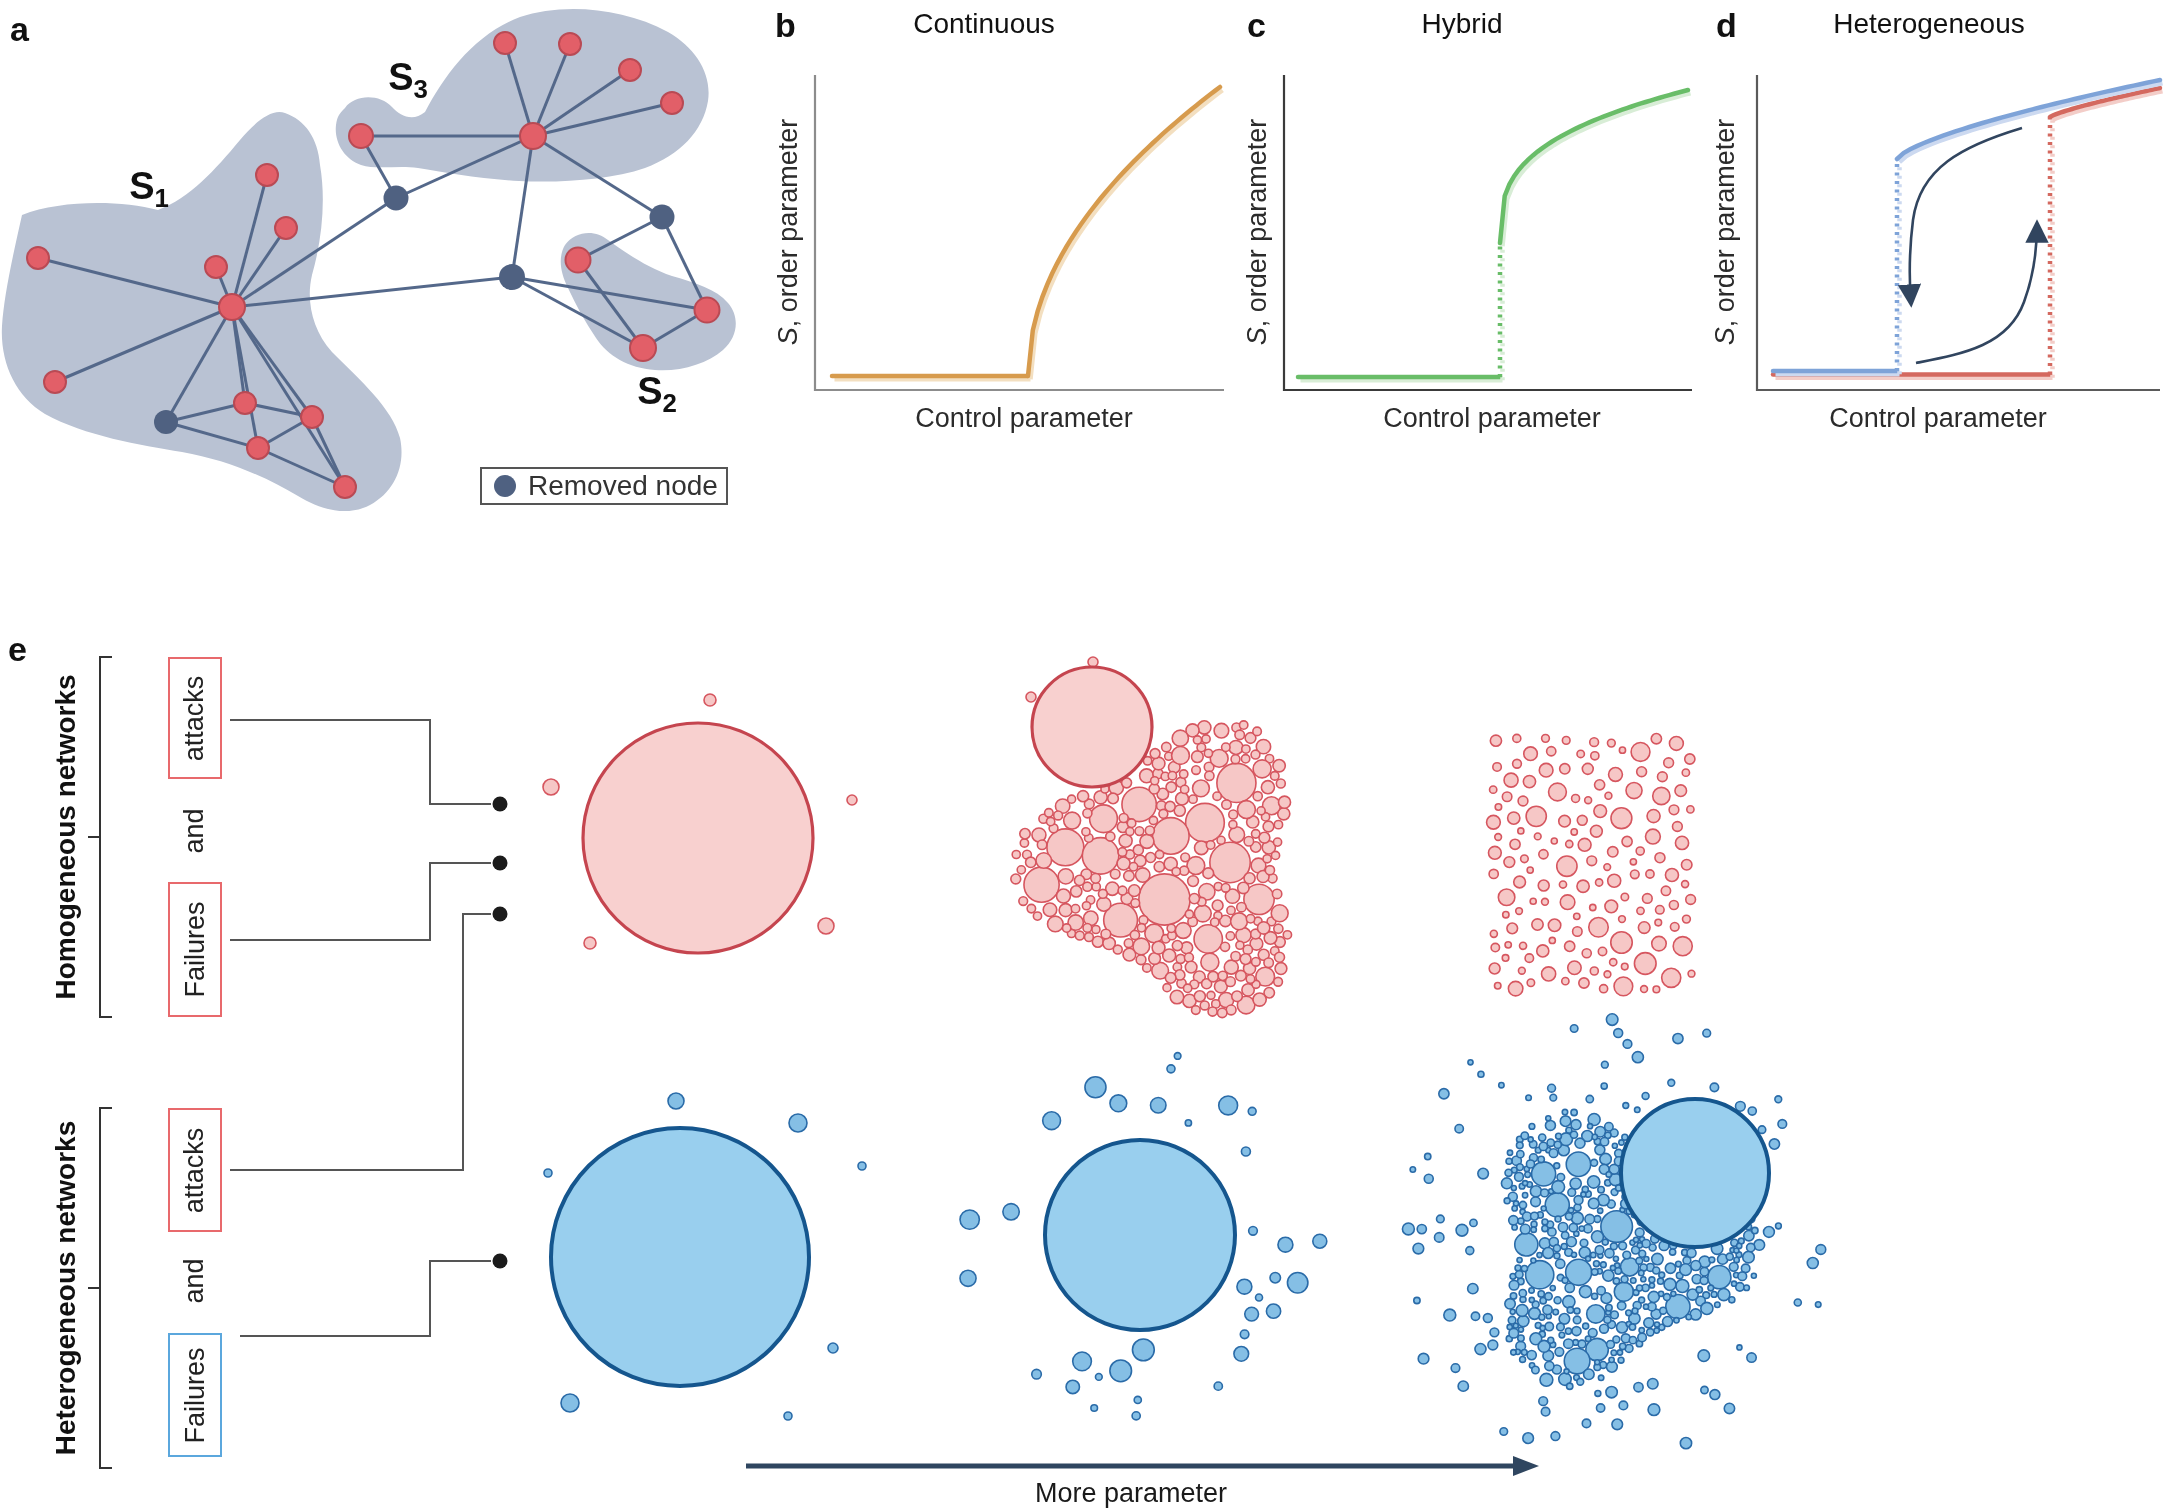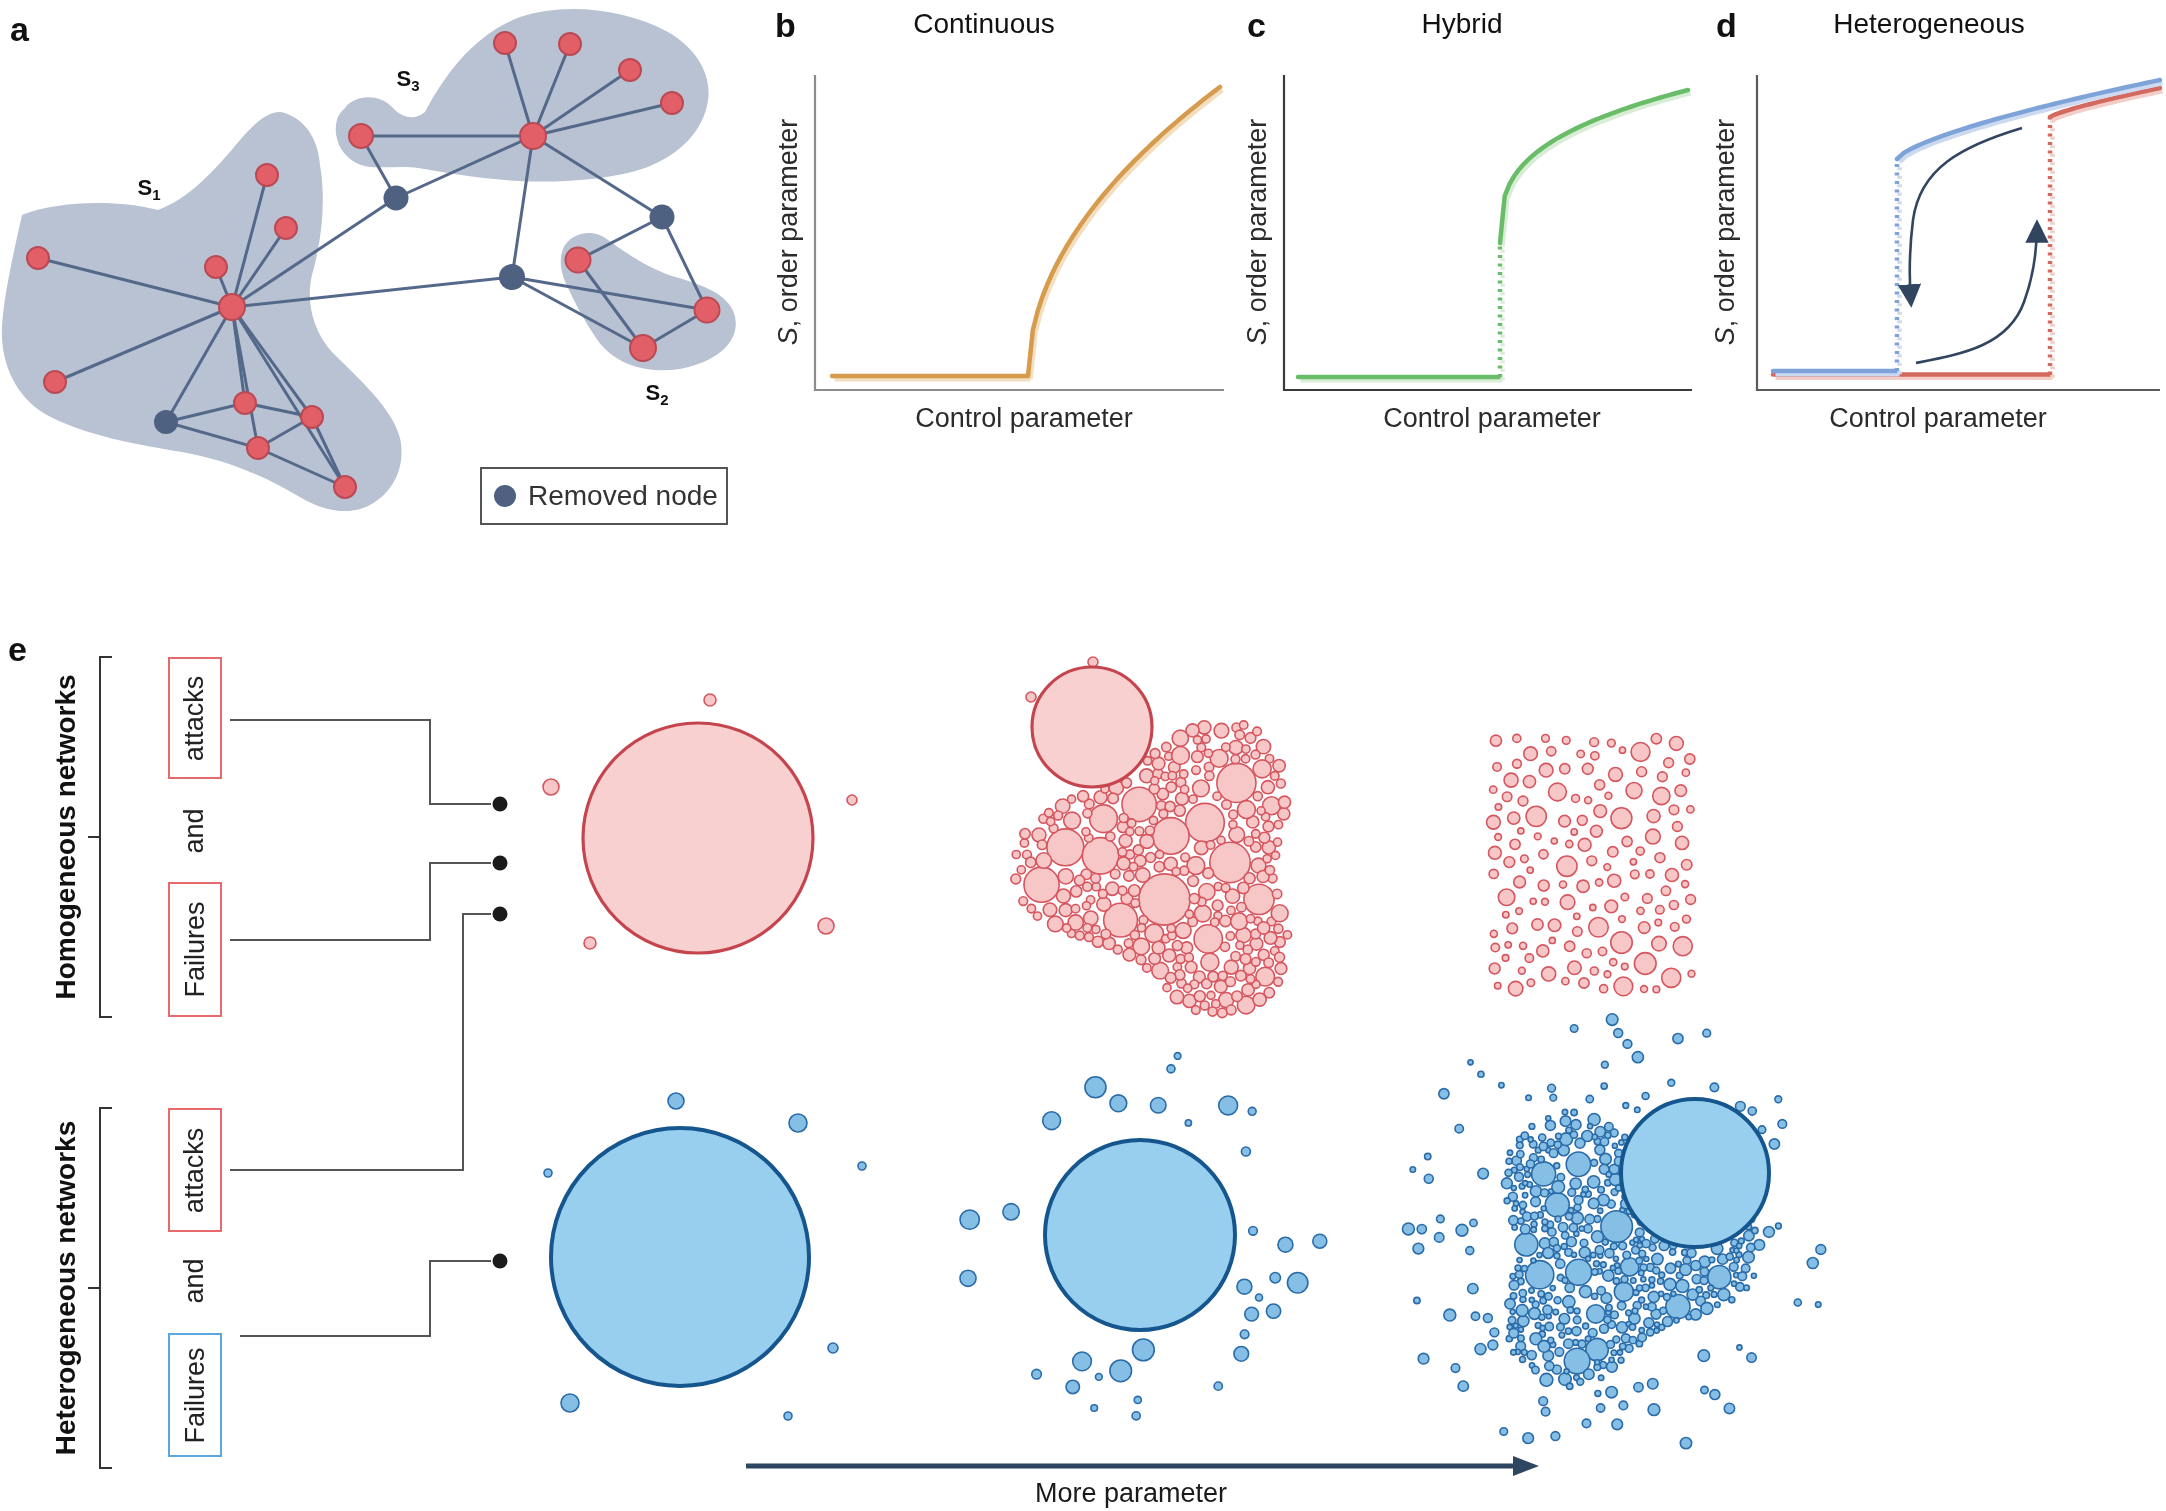--- a/index.html
+++ b/index.html
@@ -5,21 +5,21 @@
   html,body{margin:0;padding:0;background:#ffffff;}
   #figure{position:relative;width:2166px;height:1511px;background:#ffffff;
           font-family:"Liberation Sans", sans-serif;color:#1a1a1a;overflow:hidden;}
   #gfx{position:absolute;left:0;top:0;}
   .abs{position:absolute;}
   .panel-letter{font-size:34px;font-weight:bold;color:#111;}
   .panel-title{font-size:28px;font-weight:normal;color:#111;transform:translateX(-50%);white-space:nowrap;}
   .xlabel{font-size:27px;color:#2b2b2b;transform:translateX(-50%);white-space:nowrap;}
   .ylabel{font-size:27px;color:#2b2b2b;transform:translate(-50%,-50%) rotate(-90deg);white-space:nowrap;}
   .ylabel .it{font-style:italic;}
-  .s-label{font-size:22px;font-weight:bold;color:#111;transform:translate(-50%,-50%);white-space:nowrap;}
+  .s-label{font-size:38px;font-weight:bold;color:#111;transform:translate(-50%,-50%);white-space:nowrap;}
   .s-label sub{font-size:0.68em;}
   .legend{display:flex;align-items:center;gap:12px;border:2px solid #555;background:#fff;
           box-sizing:border-box;padding-left:12px;}
   .legend-dot{width:22px;height:22px;border-radius:50%;flex:0 0 auto;}
   .legend-label{font-size:28px;color:#333;white-space:nowrap;}
   .group-title{font-size:28px;font-weight:bold;color:#111;
                transform:translate(-50%,-50%) rotate(-90deg);white-space:nowrap;}
   .ef-box{box-sizing:border-box;border:2.5px solid #e8696c;background:#fff;
           display:flex;align-items:center;justify-content:center;}
   .ef-box span{font-size:27px;color:#222;transform:rotate(-90deg);white-space:nowrap;}
@@ -1224,21 +1224,21 @@
   <div class="abs ylabel" style="left:1257px;top:232px"><span class="it">S</span><span>, order parameter</span></div>
   <div class="abs ylabel" style="left:1725px;top:232px"><span class="it">S</span><span>, order parameter</span></div>
   <div class="abs xlabel" style="left:1024px;top:403px">Control parameter</div>
   <div class="abs xlabel" style="left:1492px;top:403px">Control parameter</div>
   <div class="abs xlabel" style="left:1938px;top:403px">Control parameter</div>
 
   <div class="abs s-label" style="left:149px;top:189px"><span>S</span><sub>1</sub></div>
   <div class="abs s-label" style="left:657px;top:394px"><span>S</span><sub>2</sub></div>
   <div class="abs s-label" style="left:408px;top:80px"><span>S</span><sub>3</sub></div>
 
-  <div class="abs legend" style="left:480px;top:467px;width:248px;height:58px">
+  <div class="abs legend" style="left:480px;top:467px;width:248px;height:38px">
     <span class="legend-dot" id="legend-dot" style="background: rgb(79, 97, 129);"></span>
     <span class="legend-label">Removed node</span>
   </div>
 
   <div class="abs group-title" style="left:66px;top:837px">Homogeneous networks</div>
   <div class="abs group-title" style="left:66px;top:1288px">Heterogeneous networks</div>
 
   <div class="abs ef-box" style="left: 168px; top: 657px; width: 54px; height: 122px; border-color: rgb(232, 105, 108);">
       <span>attacks</span>
     </div>

